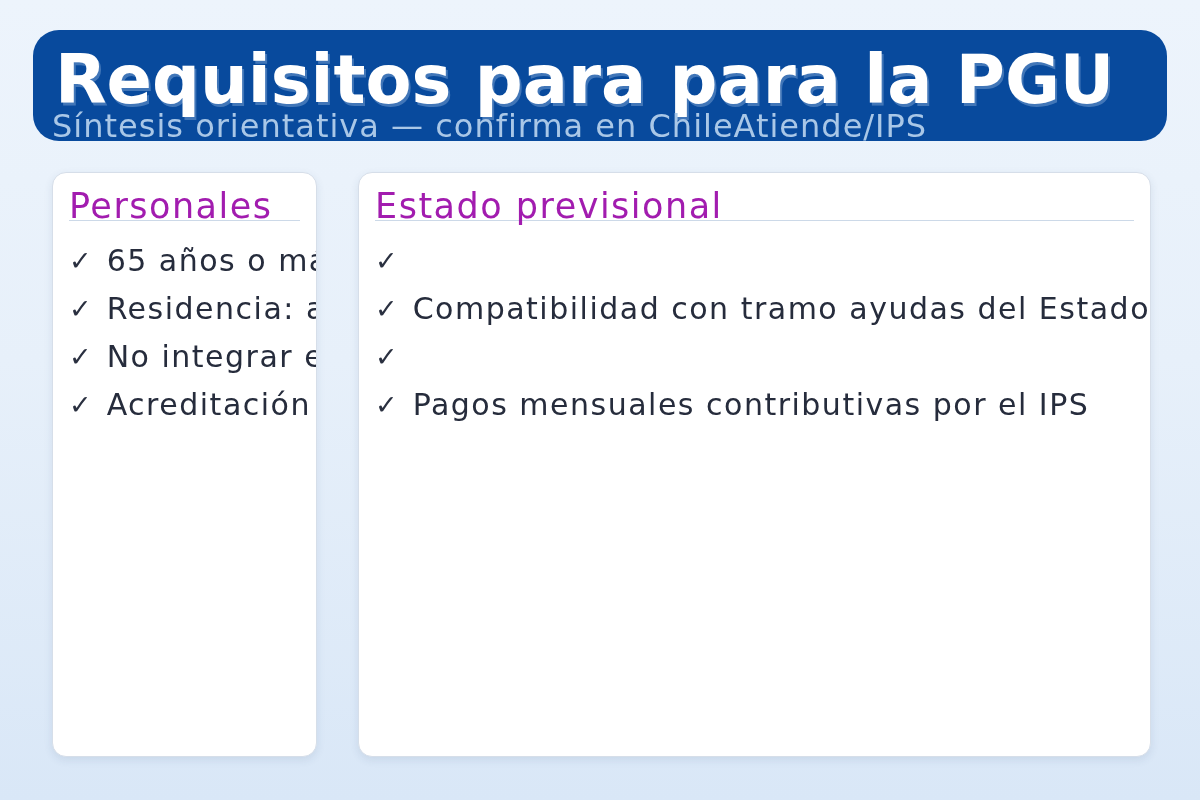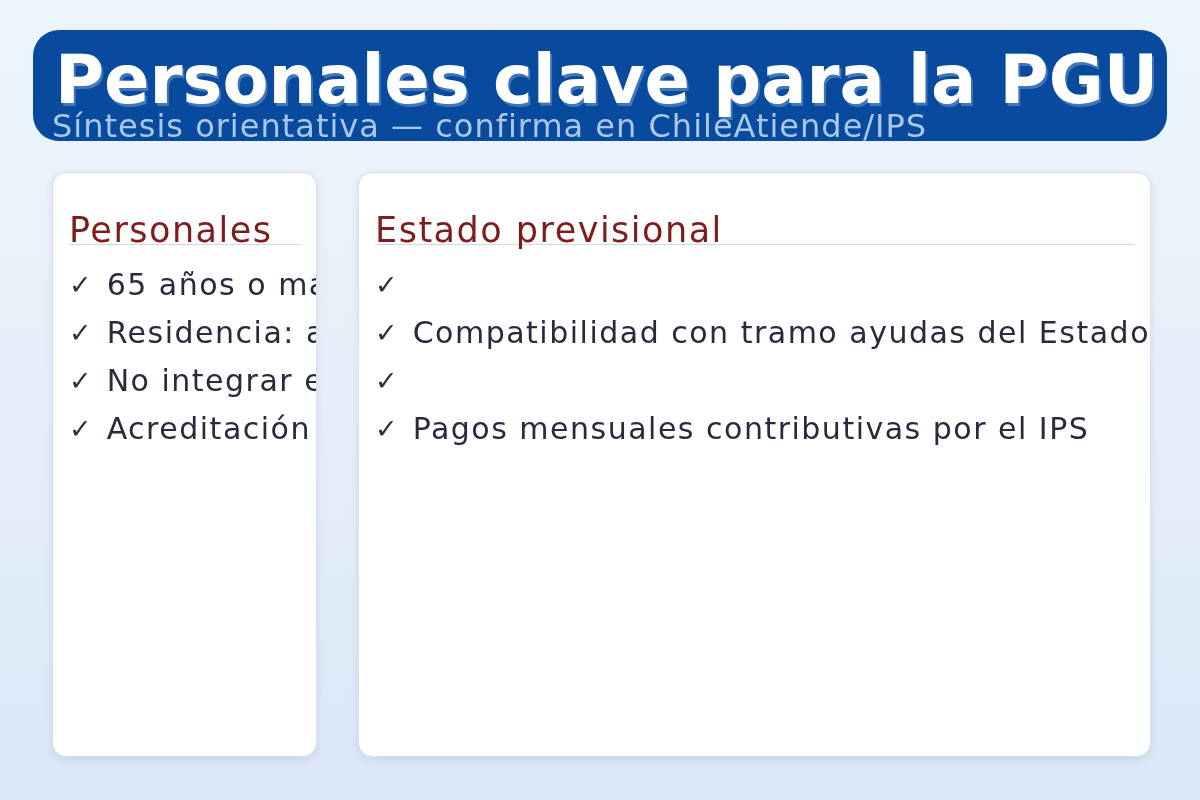--- a/index.html
+++ b/index.html
@@ -54,23 +54,22 @@
     box-shadow: 0 3px 8px rgba(40, 70, 110, 0.10);
     padding: 14px 0 0 16px;
   }
   .card.clip { overflow: hidden; }
   .card.noclip { overflow: visible; }
 
   .card-title {
     font-size: 35px;
     line-height: 1.1;
     letter-spacing: 1.5px;
-    color: #7f1d1d;
+    color: #a21caf;
     white-space: nowrap;
-    margin-top: 24px;
   }
   .title-rule {
     height: 1px;
     background: #ccd9e8;
     margin: -6px 16px 0 0;
   }
 
   .items { margin-top: 16px; }
   .item {
     display: flex;
@@ -87,21 +86,21 @@
     letter-spacing: 0;
     color: #2a3040;
     flex: 0 0 auto;
   }
   .item-text { flex: 0 0 auto; }
 </style>
 </head>
 <body>
 
 <div class="banner">
-  <div class="banner-title">Personales clave para la PGU</div>
+  <div class="banner-title">Requisitos para para la PGU</div>
   <div class="banner-sub">Síntesis orientativa — confirma en ChileAtiende/IPS</div>
 </div>
 
 <div class="cards">
 
   <div class="card clip">
     <div class="card-title">Personales</div>
     <div class="title-rule"></div>
     <div class="items">
       <div class="item">

